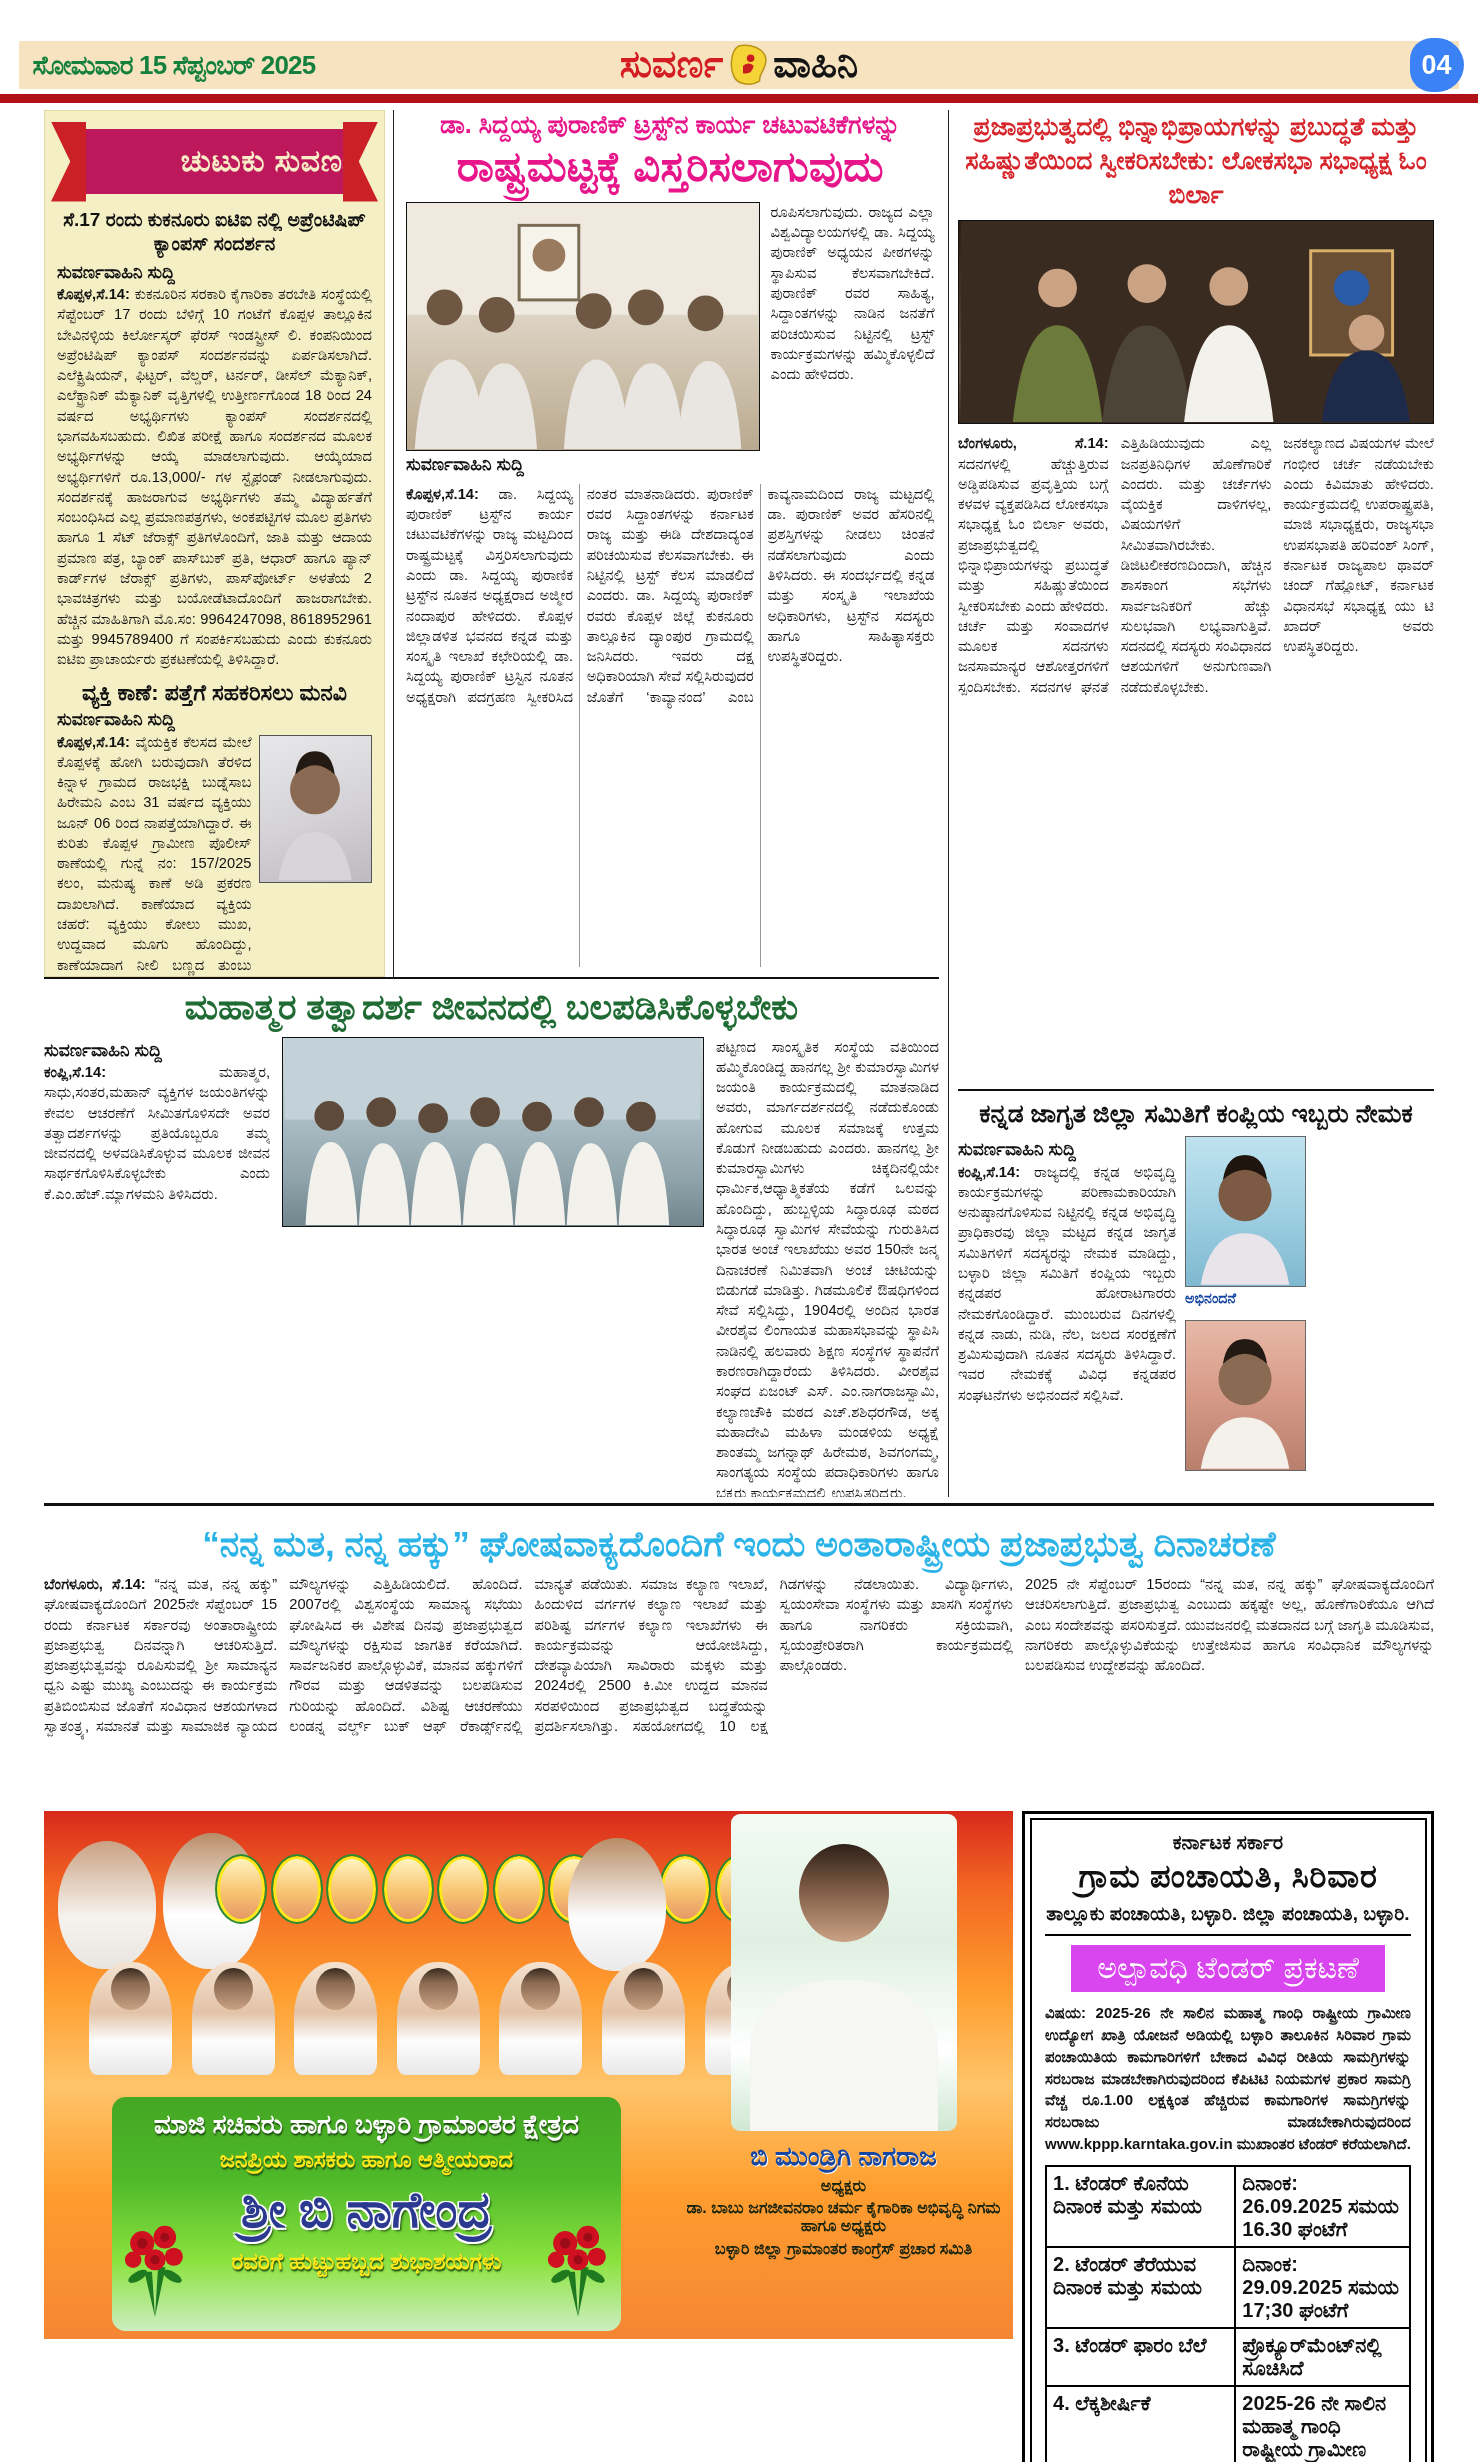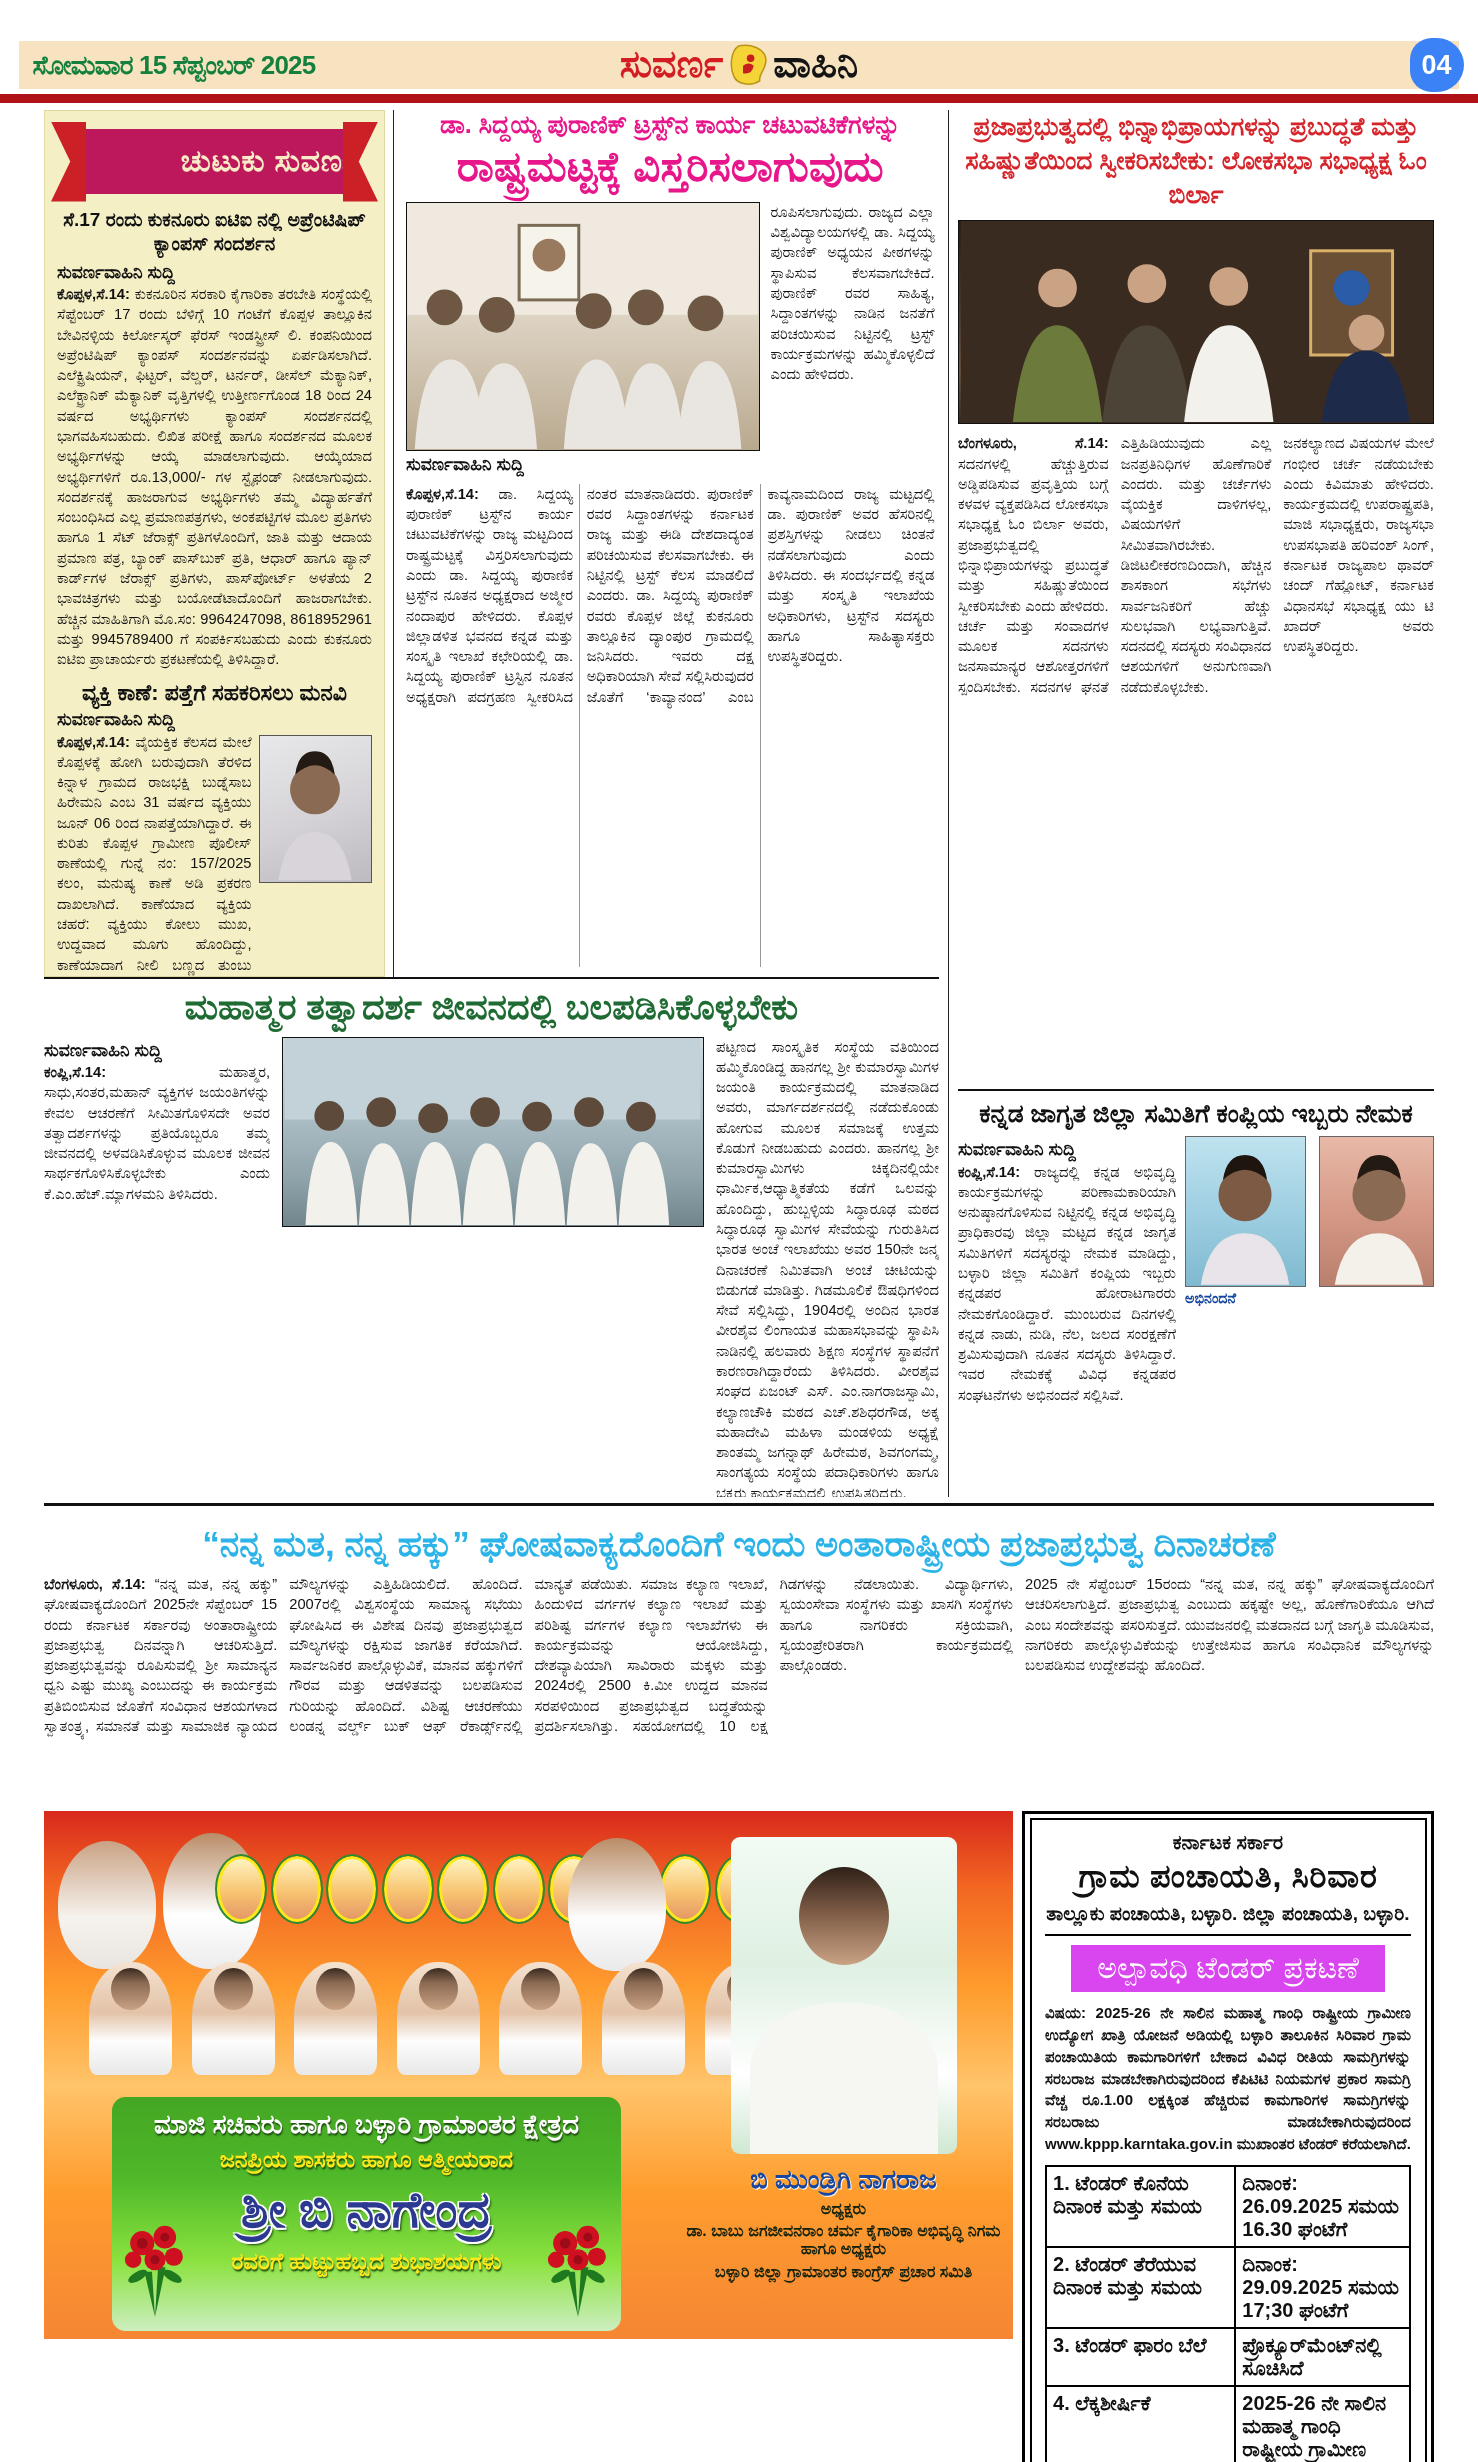--- a/index.html
+++ b/index.html
@@ -60,21 +60,21 @@
   .c-body3 { margin-top:9px; column-count:3; column-gap:13.6px; column-rule:0.8px solid #999; height:483px; }
 
   
   .r-head { color:#d6252b; font-size:25px; font-weight:bold; text-align:center; line-height:1.35; }
   .r-photo { width:100%; height:204px; margin:9px 0;
              background:linear-gradient(180deg,#2a1c14 0%,#4b382a 40%,#6e5844 75%,#3a2b20 100%); }
   .r-body { column-count:3; column-gap:12px; height:648px; }
   .jag-head { font-size:25px; font-weight:bold; text-align:center; margin:4.5px 0 7.5px 0; }
   .jag-flex { display:flex; gap:9px; }
   .jag-body { flex:1; }
-  .jag-photos { width:249px; display:flex; gap:13px; flex-none; }
+  .jag-photos { width:249px; display:flex; gap:13px;flex-direction:column; flex-none; }
   .jag-photo { width:121px; height:151px; border:0.8px solid #666; }
   .jp1 { background:linear-gradient(180deg,#bfe3ef 0%,#9fcfe2 50%,#7fb9d0 100%); }
   .jp2 { background:linear-gradient(180deg,#e8b9a8 0%,#d69a87 50%,#b97f6d 100%); }
   .jag-caption { color:#1646a0; font-size:14.3px; font-weight:bold; margin-top:3px; }
 
   
   .mahatma { border-top:2.3px solid #111; padding-top:7.5px; height:520px; overflow:hidden; }
   .g-head { color:#1f6b33; font-size:35px; font-weight:bold; text-align:center; margin-bottom:9px; }
   .m-top { display:flex; gap:12px; }
   .m-col1 { width:226px; }
@@ -109,21 +109,21 @@
   .ad-green { position:absolute; left:68px; right:392px; top:286px; bottom:7.5px;
               background:linear-gradient(180deg,rgba(58,165,32,.95) 0%,#4fb92a 35%,#8be23e 70%,#cdeec0 100%);
               border-radius:13.6px; text-align:center; padding-top:12px; }
   .ad-l1 { color:#ffffff; font-size:26px; font-weight:bold; text-shadow:0.8px 1.5px 1.5px #1d4d10; }
   .ad-l2 { color:#ffe81a; font-size:22.6px; font-weight:bold; margin-top:7.5px; text-shadow:0.8px 1.5px 1.5px #1d4d10; }
   .ad-name { color:#2b3990; font-size:50px; font-weight:bold; margin-top:7.5px;
              text-shadow:-1.5px -1.5px 0 #fff,1.5px -1.5px 0 #fff,-1.5px 1.5px 0 #fff,1.5px 1.5px 0 #fff, 2.3px 3px 2.3px #143d0c; }
   .ad-l3 { color:#ffe81a; font-size:22.6px; font-weight:bold; margin-top:9px; text-shadow:0.8px 1.5px 1.5px #1d4d10; }
   .rose { position:absolute; top:46%; width:68px; height:113px; }
   .rose.left { left:9px; } .rose.right { right:9px; }
-  .ad-right { position:absolute; right:7.5px; top:26px; width:324px; bottom:7.5px; text-align:center; }
+  .ad-right { position:absolute; right:7.5px; top:3px; width:324px; bottom:7.5px; text-align:center; }
   .ad-portrait { width:226px; height:317px; margin:0 auto; border-radius:9px;
                  background:linear-gradient(180deg,#f2fbf4 0%,#dff0e2 40%,#ffffff 75%,#cfe8d2 100%); position:relative; }
   .ad-portrait:before { content:""; position:absolute; left:50%; top:30px; transform:translateX(-50%);
                  width:90px; height:98px; border-radius:50%;
                  background:linear-gradient(180deg,#2e2018 0%,#7c5a44 45%,#caa284 100%); }
   .ad-portrait:after { content:""; position:absolute; left:50%; bottom:0; transform:translateX(-50%);
                  width:188px; height:151px; border-radius:45% 45% 0 0; background:#f6f6f2; }
   .ad-rname { color:#1646a0; font-size:26px; font-weight:bold; margin-top:10.6px; text-shadow:0.8px 0.8px 0 #fff; }
   .ad-rt { color:#15230e; font-size:16px; font-weight:bold; margin-top:4.5px; }
 

